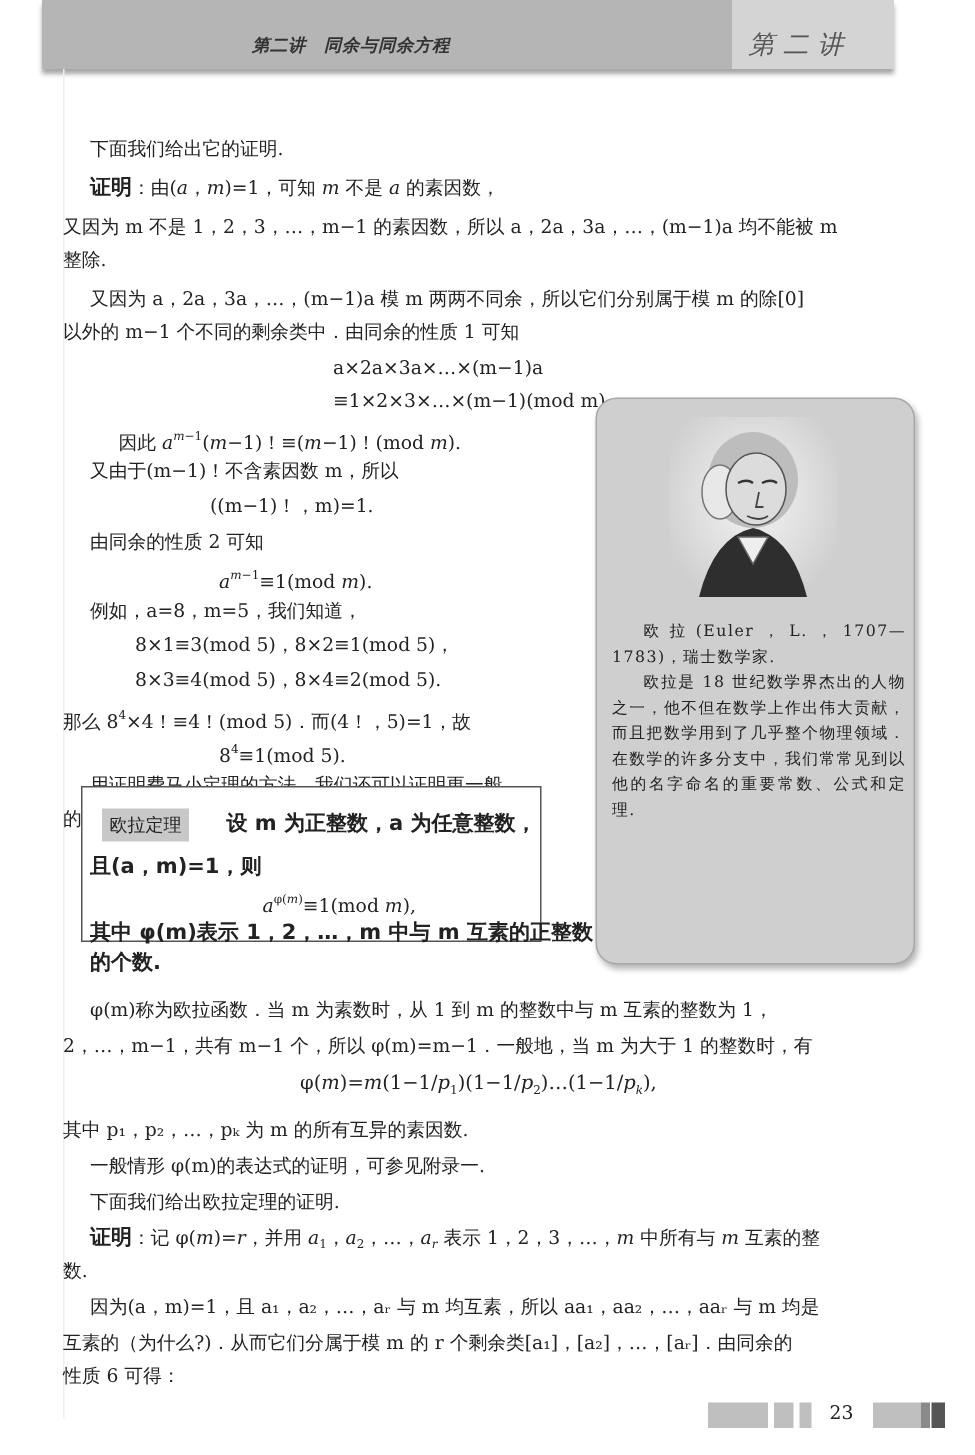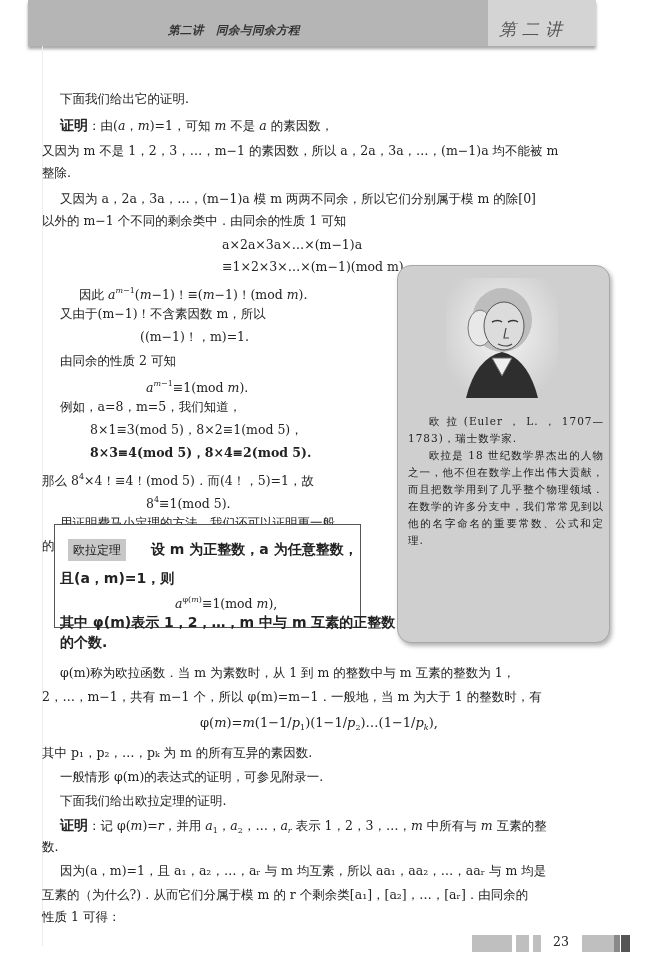--- a/index.html
+++ b/index.html
@@ -91,21 +91,21 @@
 <div class="p" style="left:42px;top:212px;">以外的 m−1 个不同的剩余类中．由同余的性质 1 可知</div>
 <div class="p" style="left:222px;top:236px;">a×2a×3a×…×(m−1)a</div>
 <div class="p" style="left:222px;top:258px;">≡1×2×3×…×(m−1)(mod m).</div>
 <div class="p" style="left:42px;top:282px;margin-left:37px;">因此 <i>a</i><sup><i>m</i>−1</sup>(<i>m</i>−1)！≡(<i>m</i>−1)！(mod <i>m</i>).</div>
 <div class="p" style="left:60px;top:305px;">又由于(m−1)！不含素因数 m，所以</div>
 <div class="p" style="left:140px;top:328px;">((m−1)！，m)=1.</div>
 <div class="p" style="left:60px;top:352px;">由同余的性质 2 可知</div>
 <div class="p" style="left:146px;top:375px;"><i>a</i><sup><i>m</i>−1</sup>≡1(mod <i>m</i>).</div>
 <div class="p" style="left:60px;top:398px;">例如，a=8，m=5，我们知道，</div>
 <div class="p" style="left:90px;top:421px;">8×1≡3(mod 5)，8×2≡1(mod 5)，</div>
-<div class="p" style="left:90px;top:444px;font-weight:bold;">8×3≡4(mod 5)，8×4≡2(mod 5).</div>
+<div class="p" style="left:90px;top:444px;">8×3≡4(mod 5)，8×4≡2(mod 5).</div>
 <div class="p" style="left:42px;top:468px;">那么 8<sup>4</sup>×4！≡4！(mod 5)．而(4！，5)=1，故</div>
 <div class="p" style="left:146px;top:491px;">8<sup>4</sup>≡1(mod 5).</div>
 <div class="p" style="left:60px;top:514px;">用证明费马小定理的方法，我们还可以证明更一般</div>
 <div class="p" style="left:42px;top:537px;">的结论——欧拉定理.</div>
 
 <div class="euler-card">
   <div class="portrait">
     <svg viewBox="0 0 112 120">
       <ellipse cx="56" cy="42" rx="30" ry="32" fill="#bdbdbd"></ellipse>
       <ellipse cx="34" cy="50" rx="12" ry="18" fill="#e8e8e8" stroke="#777" stroke-width="1"></ellipse>
@@ -135,21 +135,21 @@
 <div class="p" style="left:60px;top:664px;">φ(m)称为欧拉函数．当 m 为素数时，从 1 到 m 的整数中与 m 互素的整数为 1，</div>
 <div class="p" style="left:42px;top:688px;">2，…，m−1，共有 m−1 个，所以 φ(m)=m−1．一般地，当 m 为大于 1 的整数时，有</div>
 <div class="p" style="left:200px;top:714px;font-size:13px;">φ(<i>m</i>)=<i>m</i>(1−1/<i>p</i><sub>1</sub>)(1−1/<i>p</i><sub>2</sub>)…(1−1/<i>p</i><sub><i>k</i></sub>),</div>
 <div class="p" style="left:42px;top:744px;">其中 p₁，p₂，…，pₖ 为 m 的所有互异的素因数.</div>
 <div class="p" style="left:60px;top:768px;">一般情形 φ(m)的表达式的证明，可参见附录一.</div>
 <div class="p" style="left:60px;top:792px;">下面我们给出欧拉定理的证明.</div>
 <div class="p" style="left:60px;top:816px;"><span class="b">证明</span>：记 φ(<i>m</i>)=<i>r</i>，并用 <i>a</i><sub>1</sub>，<i>a</i><sub>2</sub>，…，<i>a</i><sub><i>r</i></sub> 表示 1，2，3，…，<i>m</i> 中所有与 <i>m</i> 互素的整</div>
 <div class="p" style="left:42px;top:838px;">数.</div>
 <div class="p" style="left:60px;top:862px;">因为(a，m)=1，且 a₁，a₂，…，aᵣ 与 m 均互素，所以 aa₁，aa₂，…，aaᵣ 与 m 均是</div>
 <div class="p" style="left:42px;top:886px;">互素的（为什么?)．从而它们分属于模 m 的 r 个剩余类[a₁]，[a₂]，…，[aᵣ]．由同余的</div>
-<div class="p" style="left:42px;top:908px;">性质 1 可得：</div>
+<div class="p" style="left:42px;top:908px;">性质 6 可得：</div>
 
 <div class="footer-bar" style="left:472px;width:40px;"></div>
 <div class="footer-bar" style="left:516px;width:13px;"></div>
 <div class="footer-bar" style="left:533px;width:8px;"></div>
 <div class="page-num">23</div>
 <div class="footer-bar" style="left:582px;width:32px;"></div>
 <div class="footer-bar" style="left:614px;width:6px;background:#8a8a8a;"></div>
 <div class="footer-bar" style="left:621px;width:9px;background:#555;"></div>
 
 </body></html>

